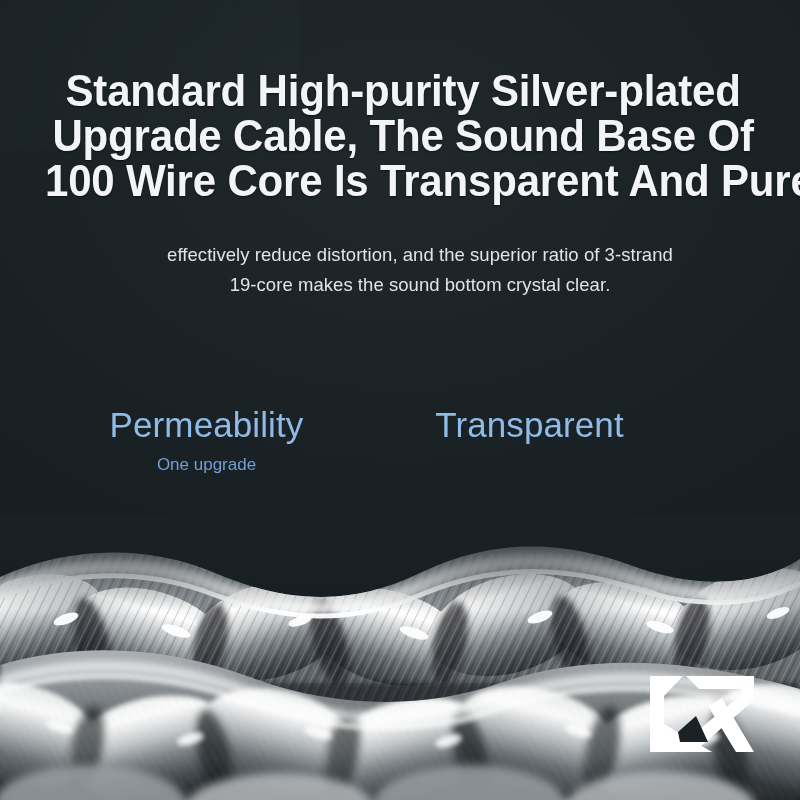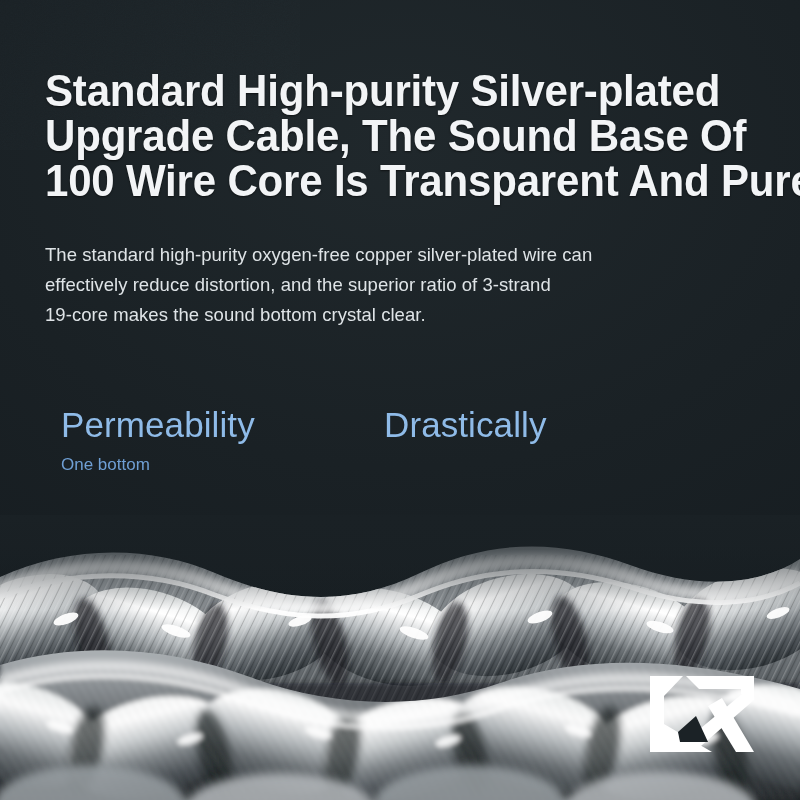--- a/index.html
+++ b/index.html
@@ -8,20 +8,21 @@
     background: #0e1114;
   }
   #poster {
     position: relative;
     width: 800px;
     height: 800px;
     overflow: hidden;
     background:
       radial-gradient(120% 90% at 50% 18%, #20282c 0%, #1a2125 45%, #141a1e 100%);
     font-family: "Liberation Sans", sans-serif;
+    text-align: center;
     -webkit-font-smoothing: antialiased;
   }
 
   
   #grain {
     position: absolute;
     inset: 0;
     opacity: .30;
     pointer-events: none;
     mix-blend-mode: overlay;
@@ -61,21 +62,21 @@
     font-size: 18.5px;
     line-height: 30px;
     font-weight: 400;
     letter-spacing: .05px;
   }
   .body-copy .bl { display: block; }
 
   
   .features {
     position: absolute;
-    left: 61px;
+    left: 45px;
     top: 405px;
     width: 700px;
     display: flex;
     z-index: 6;
   }
   .feature {
     width: 323px;
   }
   .feature-title {
     margin: 0;
@@ -284,33 +285,32 @@
 
   <div class="copy">
 
     <h1 class="headline">
       <span class="hl">Standard High-purity Silver-plated</span>
       <span class="hl">Upgrade Cable, The Sound Base Of</span>
       <span class="hl">100 Wire Core Is Transparent And Pure</span>
     </h1>
 
     <p class="body-copy">
-      <span class="bl">The standard high-purity oxygen-free copper silver-plated wire can</span>
       <span class="bl">effectively reduce distortion, and the superior ratio of 3-strand</span>
       <span class="bl">19-core makes the sound bottom crystal clear.</span>
     </p>
   </div>
 
   <div class="features">
     <div class="feature">
       <p class="feature-title">Permeability</p>
-      <p class="feature-sub">One bottom</p>
+      <p class="feature-sub">One upgrade</p>
     </div>
     <div class="feature">
-      <p class="feature-title">Drastically</p>
+      <p class="feature-title">Transparent</p>
     </div>
   </div>
 
   <div id="logo">
     <svg viewBox="0 0 104 76" xmlns="http://www.w3.org/2000/svg">
 
       <path d="M0,0 L14,0 L14,52 L0,66 Z" fill="#ffffff"></path>
       <path d="M14,0 L14,20 L33,0 Z" fill="#ffffff"></path>
 
       <path d="M36,0 L104,0 L104,13 L49,13 Z" fill="#ffffff"></path>

